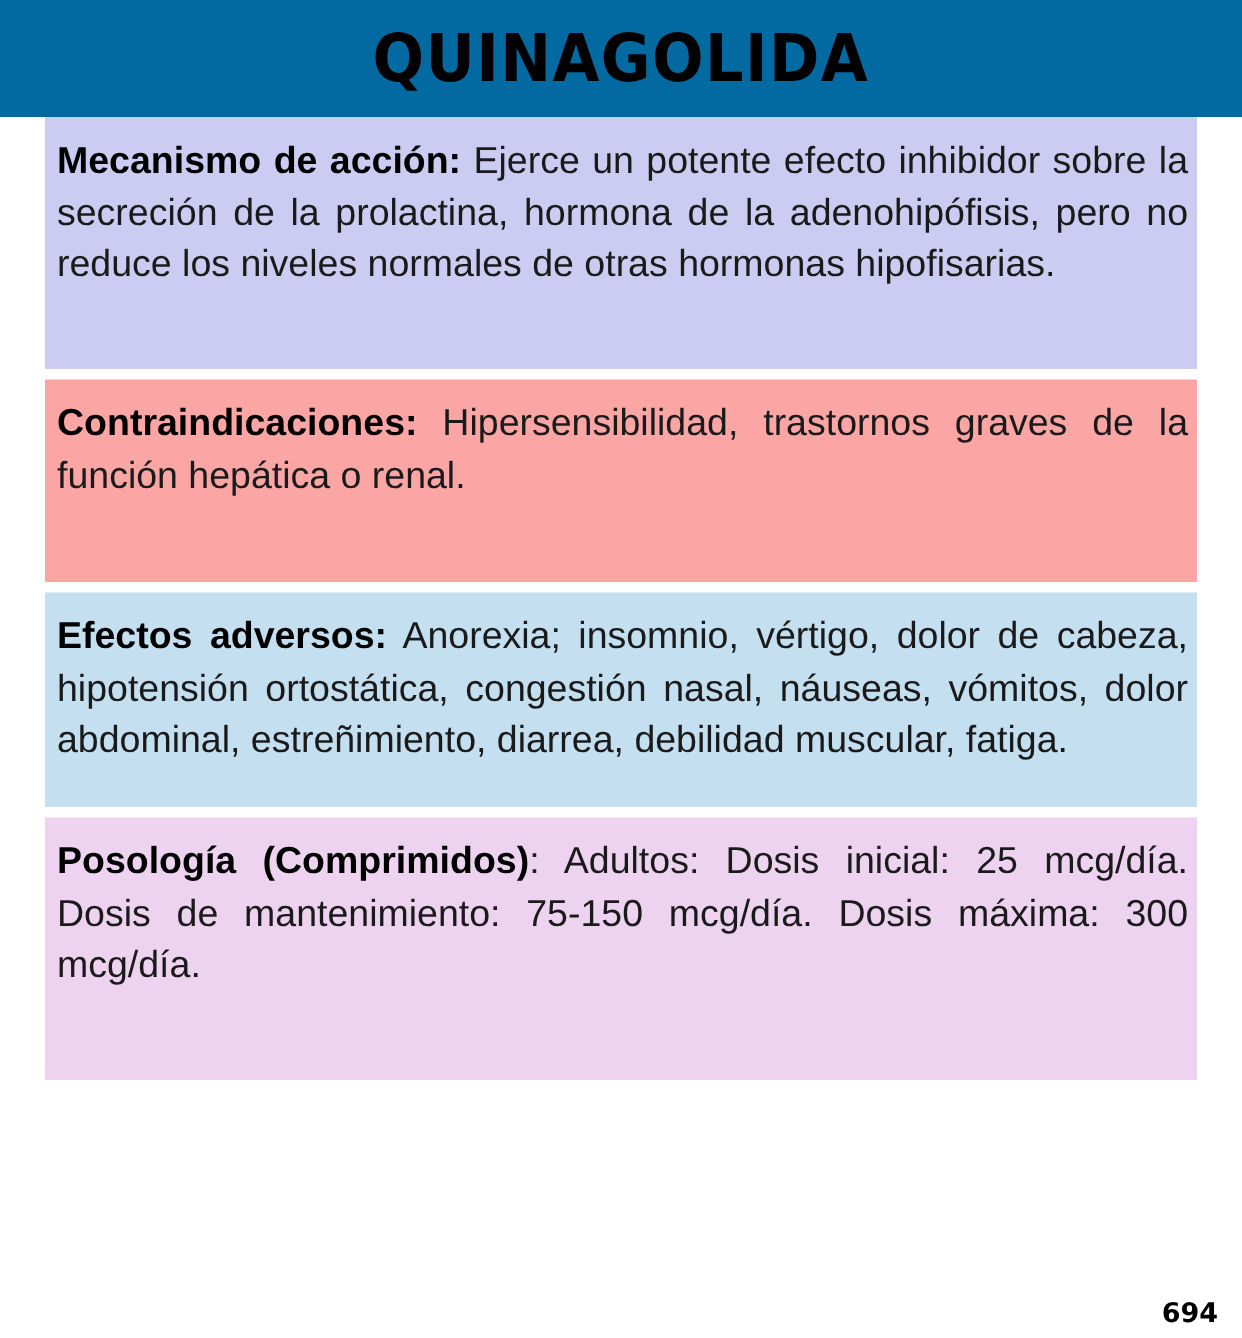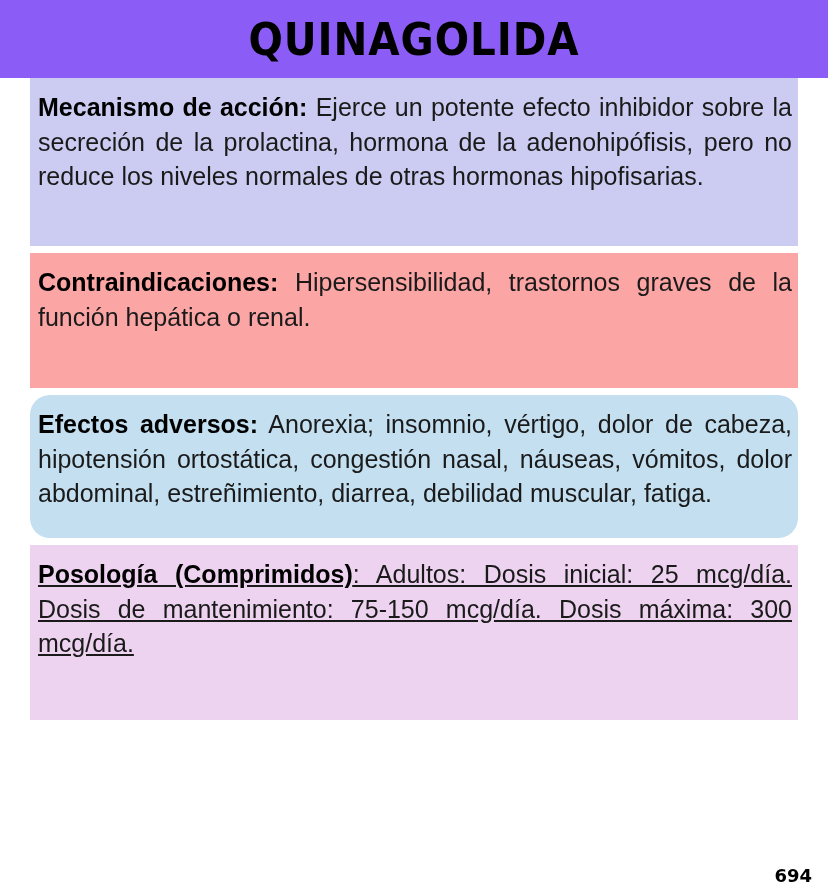--- a/index.html
+++ b/index.html
@@ -13,21 +13,21 @@
     font-family: "Liberation Sans", sans-serif;
     overflow: hidden;
   }
   .page {
     position: relative;
     width: 828px;
     height: 892px;
     box-sizing: border-box;
   }
   .title-bar {
-    background: #8b5cf6;
+    background: #0369a1;
     height: 78px;
     display: flex;
     align-items: center;
     justify-content: center;
   }
   .title-text {
     font-family: "DejaVu Sans", sans-serif;
     font-weight: bold;
     font-size: 44px;
     letter-spacing: 1px;
@@ -63,26 +63,24 @@
     background: #cdf3cd;
     min-height: 131px;
   }
   .sec-contraindicaciones {
     background: #fca5a5;
     min-height: 135px;
   }
   .sec-efectos {
     background: #c3dff0;
     min-height: 143px;
-    border-radius: 20px;
   }
   .sec-posologia {
     background: #edd3ef;
     min-height: 175px;
-    text-decoration: underline;
   }
   .page-number {
     position: absolute;
     right: 16px;
     bottom: 6px;
     font-family: "DejaVu Sans", sans-serif;
     font-weight: bold;
     font-size: 18px;
     color: #000000;
   }

